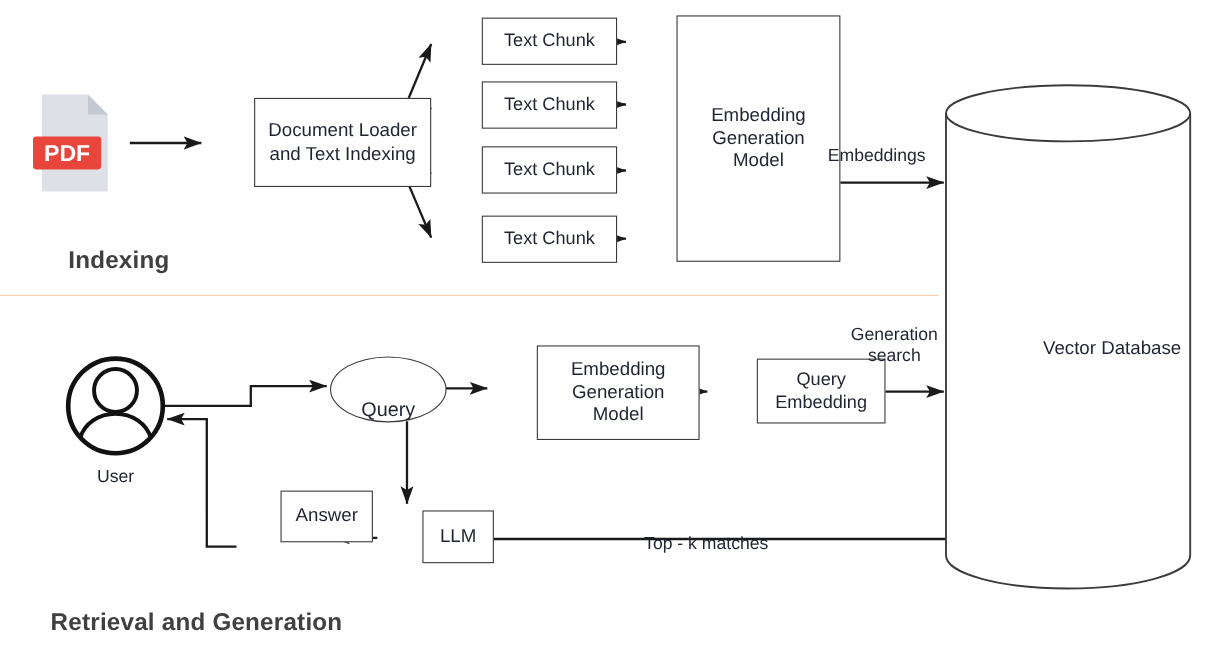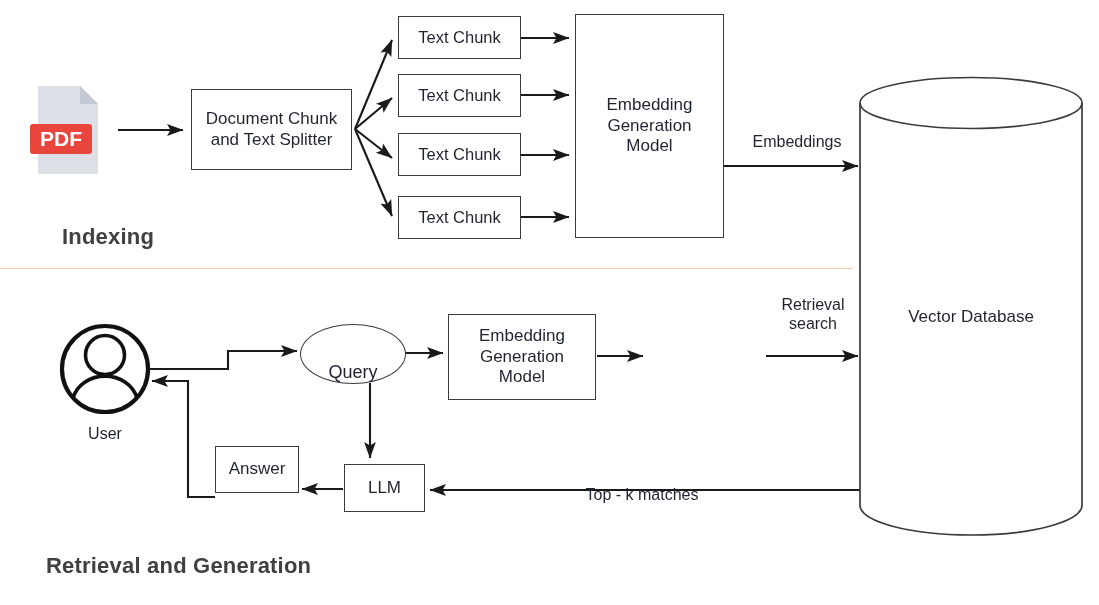--- a/index.html
+++ b/index.html
@@ -5,21 +5,21 @@
   html,body{margin:0;padding:0;}
   body{
     width:1099px;height:605px;background:#ffffff;
     font-family:"Liberation Sans", sans-serif;
     position:relative;overflow:hidden;
   }
   #stage{position:absolute;left:0;top:0;width:1099px;height:605px;}
   svg.layer{position:absolute;left:0;top:0;width:1099px;height:605px;pointer-events:none;}
 
   .node{position:absolute;box-sizing:border-box;display:flex;align-items:center;
-        justify-content:center;text-align:center;color:#1f2430;background:#fff;}
+        justify-content:center;text-align:center;color:#1f2430;background:#fff;margin-left:40px;}
   .boxed{border:1.6px solid #3b3b3b;}
   .lbl{line-height:1.22;}
 
   .t-chunk{font-size:16.5px;}
   .t-doc{font-size:17px;}
   .t-emb{font-size:17px;}
   .t-query{font-size:18px;}
   .t-qemb{font-size:16.5px;}
   .t-llm{font-size:17px;}
   .t-answer{font-size:17px;}
@@ -102,21 +102,21 @@
   <div class="pdf-wrap" style="left:28px;top:80px;width:80px;height:100px;">
     <svg width="80" height="100" viewBox="0 0 80 100">
       <path d="M10,6 L52,6 L70,24 L70,94 L10,94 Z" fill="#dde1e7"></path>
       <path d="M52,6 L70,24 L52,24 Z" fill="#c3c9d2"></path>
       <rect x="2" y="44" width="62" height="30" rx="3" fill="#e8453c"></rect>
       <text x="33" y="66" font-family="Liberation Sans, sans-serif" font-size="21" font-weight="bold" fill="#ffffff" text-anchor="middle">PDF</text>
     </svg>
   </div>
 
   <div class="node boxed lbl t-doc" style="left:191px;top:89px;width:161px;height:81px;padding:4px 8px;">
-    <span>Document Chunk and Text Splitter</span>
+    <span>Document Loader and Text Indexing</span>
   </div>
 
   <div class="node boxed lbl t-chunk" style="left:398px;top:16px;width:123px;height:43px;">
     <span>Text Chunk</span>
   </div>
   <div class="node boxed lbl t-chunk" style="left:398px;top:74px;width:123px;height:43px;">
     <span>Text Chunk</span>
   </div>
   <div class="node boxed lbl t-chunk" style="left:398px;top:133px;width:123px;height:43px;">
     <span>Text Chunk</span>
@@ -142,29 +142,32 @@
   <div class="user-label" style="left:55px;top:425px;">User</div>
 
   <div class="ellipse-node t-query" style="left:300px;top:324px;width:104px;height:58px;">
     <span>Query</span>
   </div>
 
   <div class="node boxed lbl t-emb" style="left:448px;top:314px;width:148px;height:86px;padding:0 10px;">
     <span>Embedding Generation Model</span>
   </div>
 
+  <div class="node boxed lbl t-qemb" style="left:648px;top:326px;width:117px;height:59px;padding:0 6px;">
+    <span>Query Embedding</span>
+  </div>
 
   <div class="edge-label" style="left:768px;top:295px;width:90px;">
-    <div>Retrieval</div>
+    <div>Generation</div>
     <div>search</div>
   </div>
 
   <div class="edge-label" style="left:517px;top:485px;width:250px;">Top - k matches</div>
 
-  <div class="node boxed lbl t-llm" style="left:344px;top:464px;width:81px;height:48px;">
+  <div class="node boxed lbl t-llm" style="left:344px;top:464px;width:65px;height:48px;">
     <span>LLM</span>
   </div>
 
   <div class="node boxed lbl t-answer" style="left:215px;top:446px;width:84px;height:47px;">
     <span>Answer</span>
   </div>
 
 </div>
 
 </body></html>

